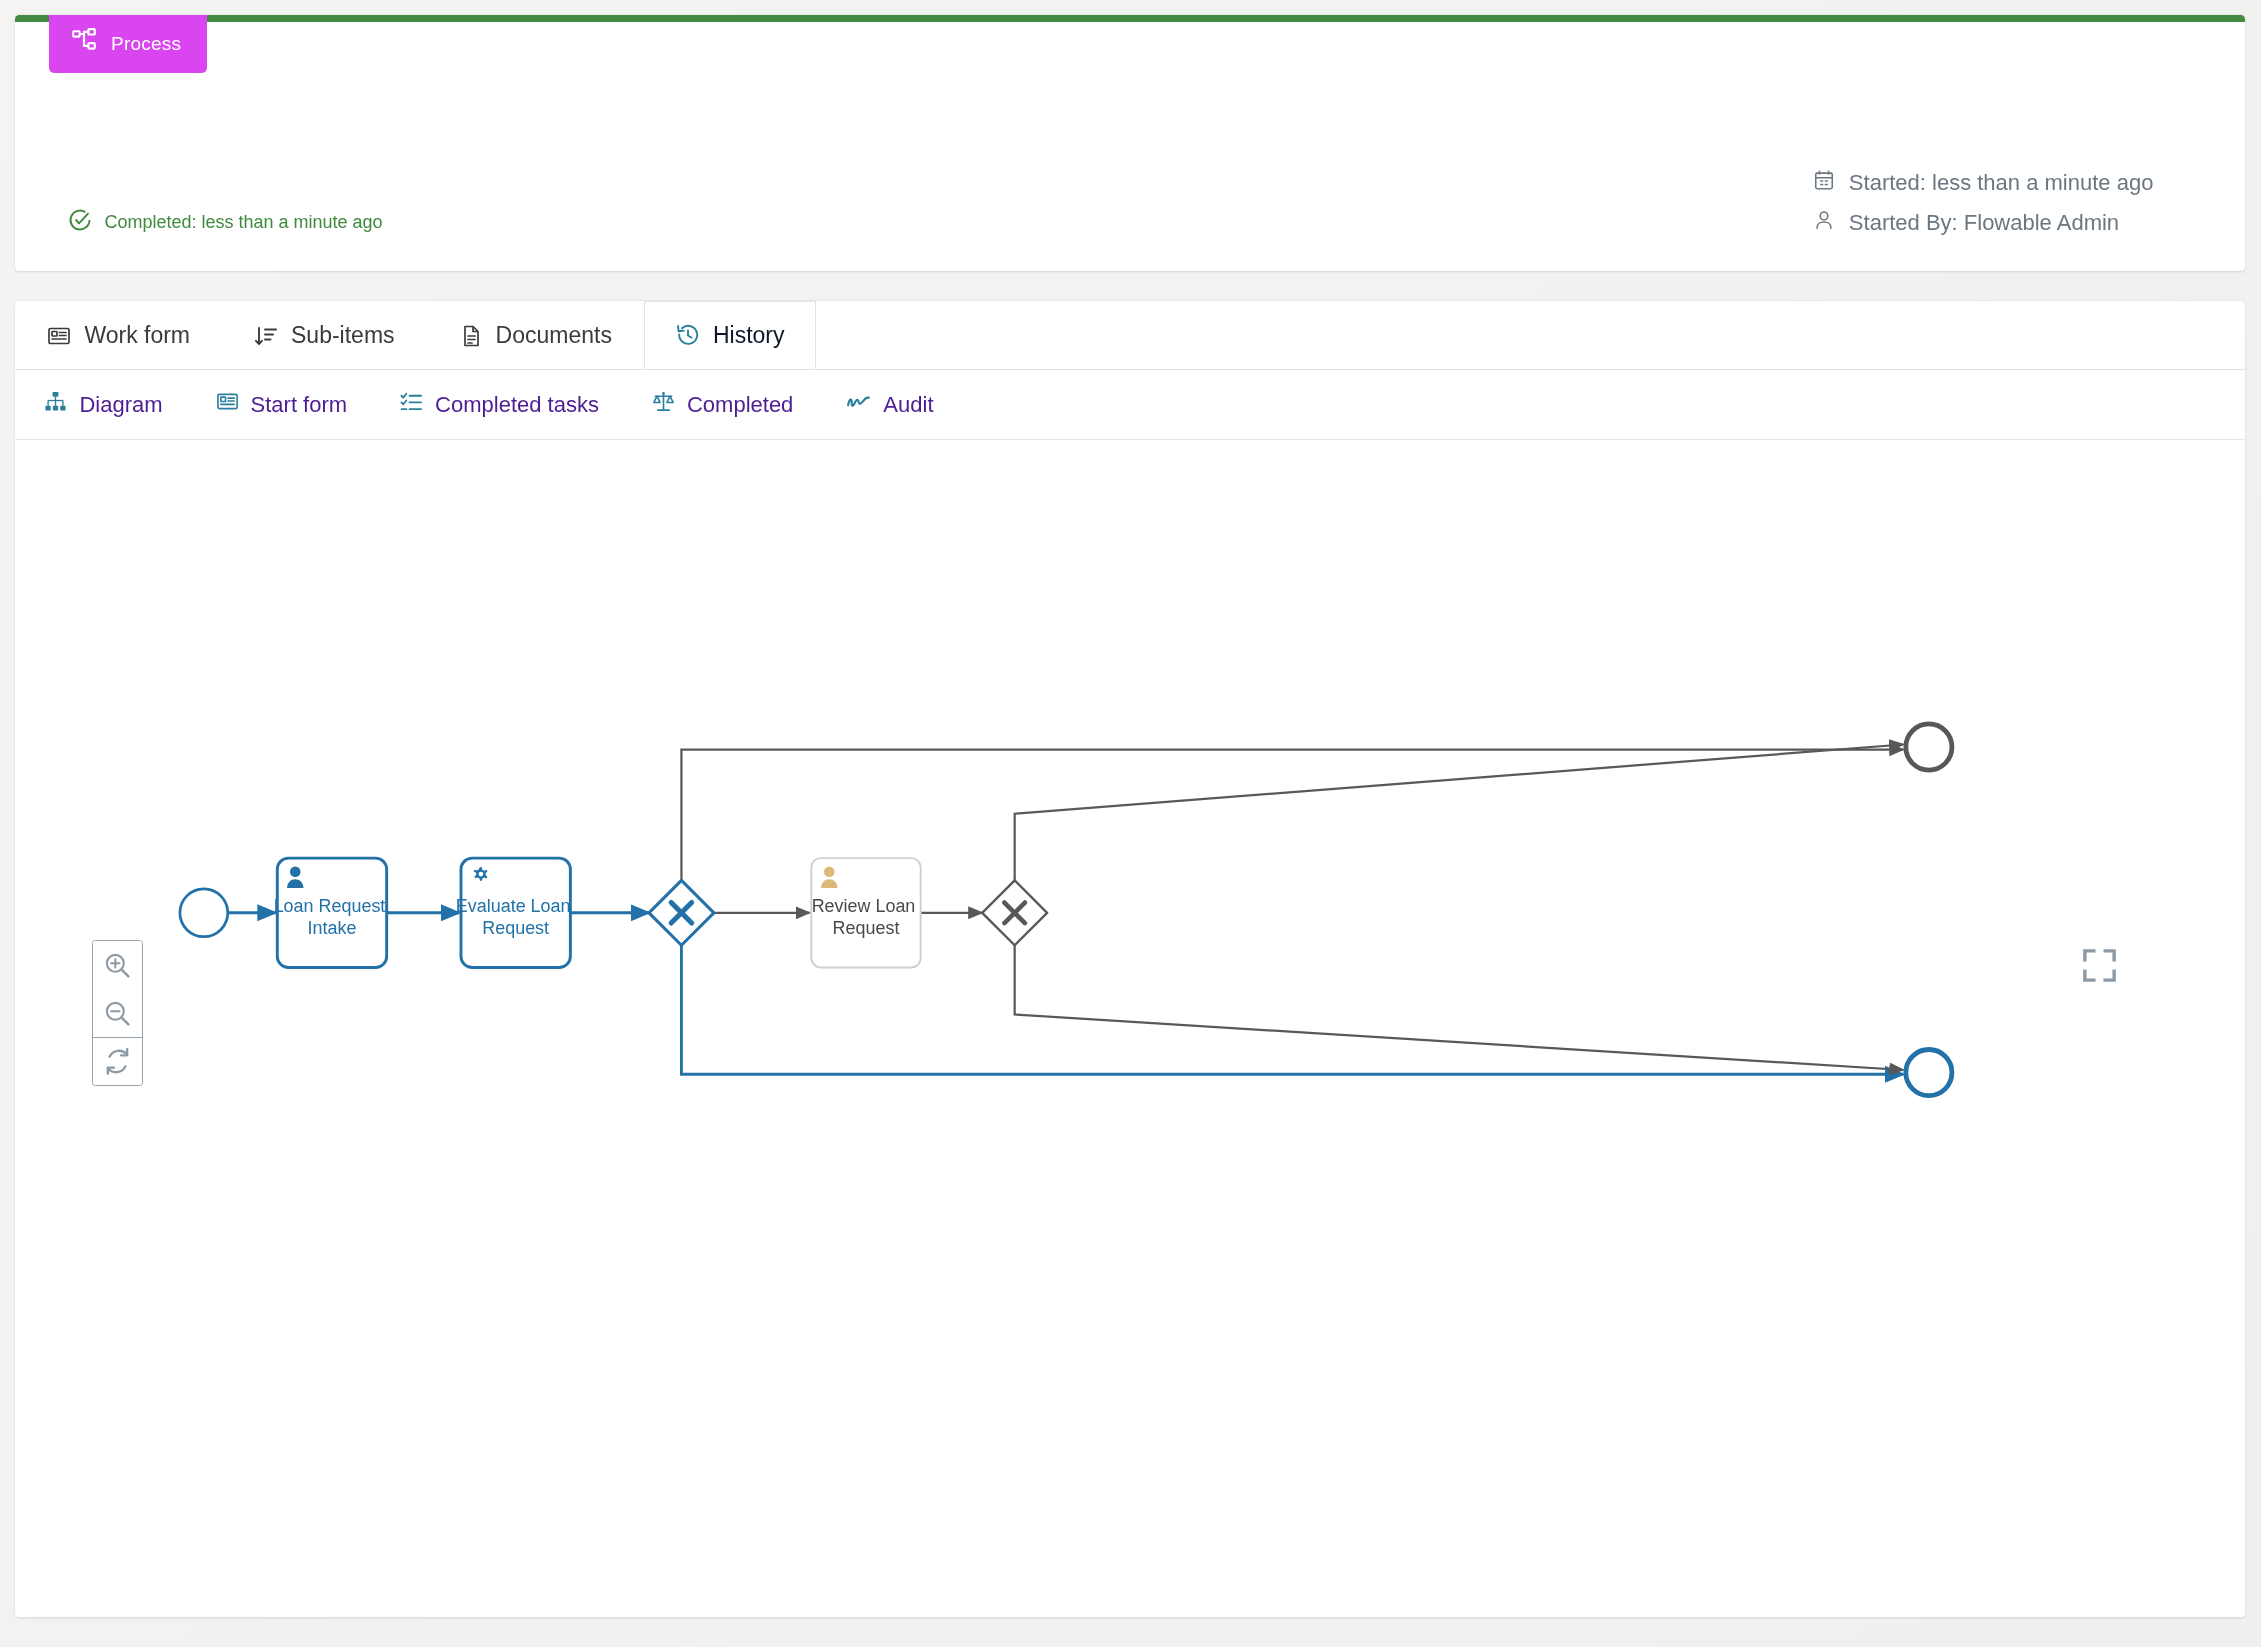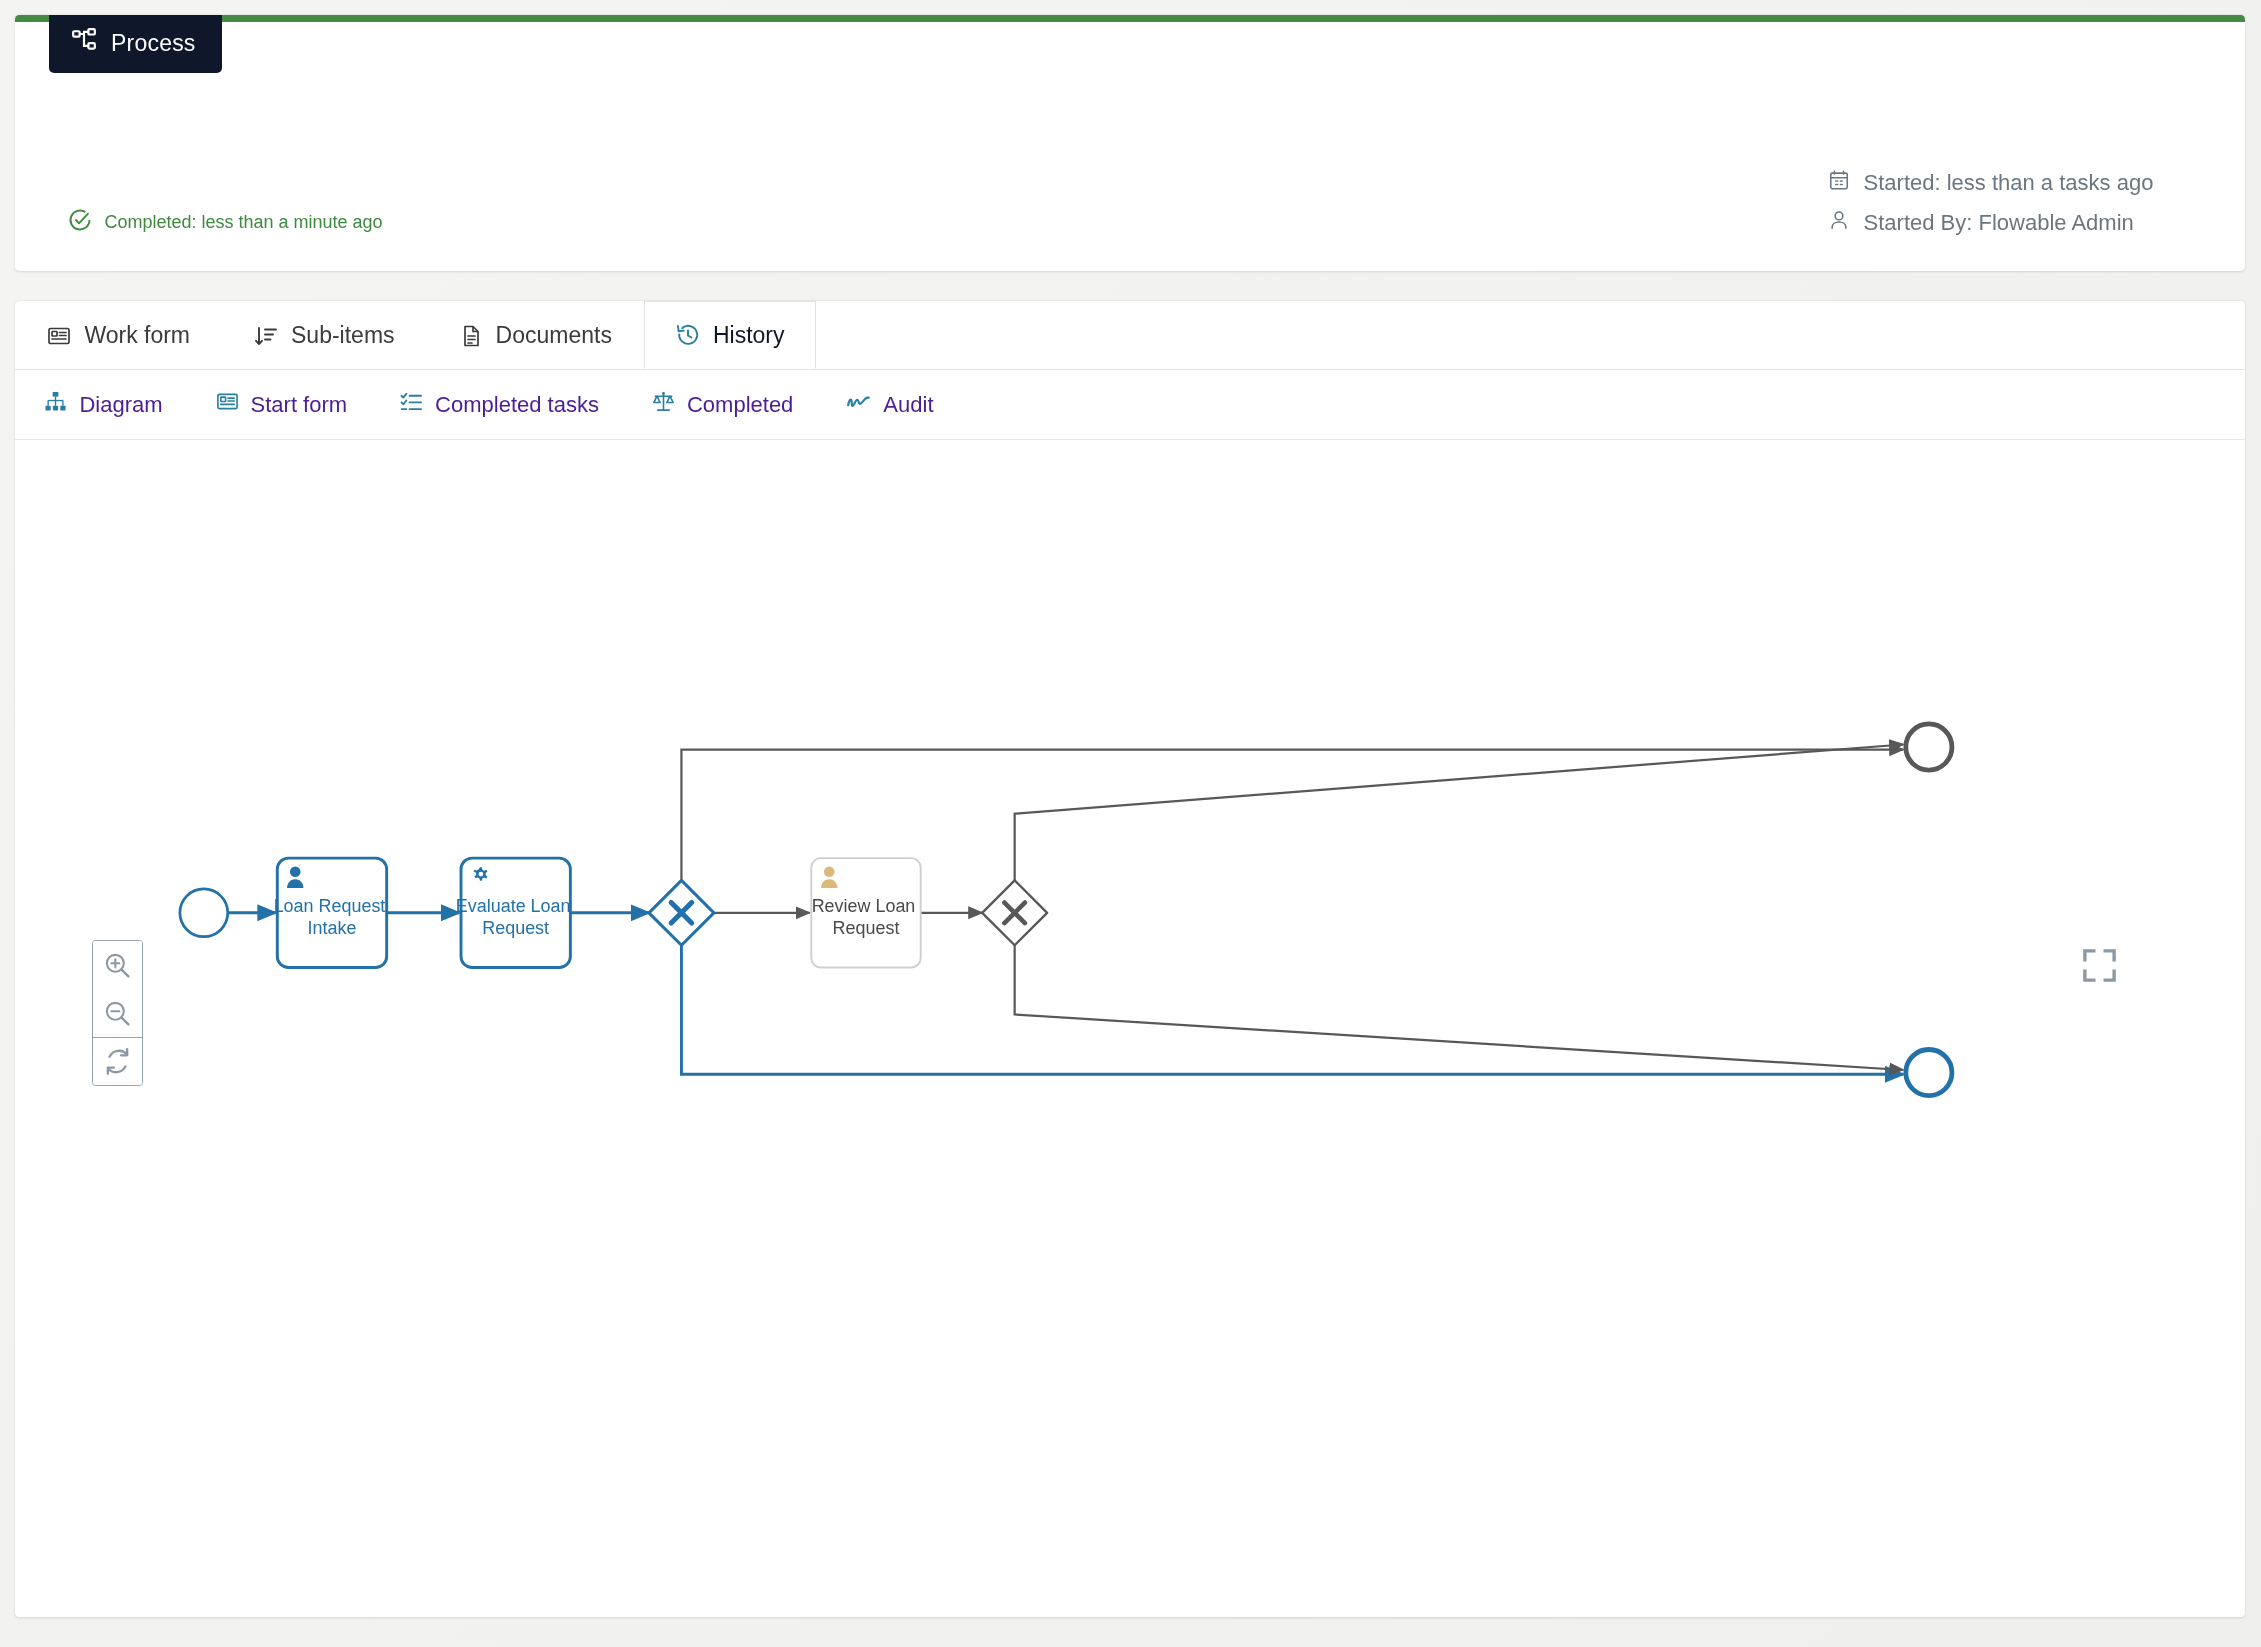--- a/index.html
+++ b/index.html
@@ -24,27 +24,27 @@
     width: 2230px; height: 256px;
     background: #ffffff;
     border-top: 7.7px solid #448a43;
     border-radius: 4.3px;
     box-shadow: 0 0.9px 2.6px rgba(0,0,0,0.13);
   }
   .process-badge {
     position: absolute;
     left: 34px; top: -7.7px;
     height: 58px;
-    background: #0f172a;
+    background: #d946ef;
     border-radius: 0 0 5.1px 5.1px;
     display: flex; align-items: center;
     padding: 0 26px 0 22px;
     gap: 13.7px;
     color: #ffffff;
-    font-size: 23px;
+    font-size: 19px;
   }
   .process-badge .pb-label { letter-spacing: 0.2px; }
 
   .page-title {
     position: absolute;
     left: 53px; top: 92px;
     font-size: 43px;
     font-weight: 400;
     color: #3b3b3b;
     letter-spacing: 0.2px;
@@ -194,21 +194,21 @@
     </div>
 
     <div class="meta-block">
       <div class="meta-row">
         <span>
           <svg width="22" height="22" viewBox="0 0 24 24" fill="none" stroke="#6b7780" stroke-width="1.7">
             <rect x="3" y="4.5" width="18" height="17" rx="1.5"></rect>
             <path d="M3 9.5h18M8.5 13h2M13.5 13h2M8.5 17h2M13.5 17h2M7 2.5v3M17 2.5v3" stroke-linecap="round"></path>
           </svg>
         </span>
-        <span>Started: less than a tasks ago</span>
+        <span>Started: less than a minute ago</span>
       </div>
       <div class="meta-row">
         <span>
           <svg width="22" height="22" viewBox="0 0 24 24" fill="none" stroke="#6b7780" stroke-width="1.7">
             <circle cx="12" cy="7.5" r="4.2"></circle>
             <path d="M4.5 21v-1.2c0-3.4 3.4-5.6 7.5-5.6s7.5 2.2 7.5 5.6V21" stroke-linecap="round"></path>
           </svg>
         </span>
         <span>Started By: Flowable Admin</span>
       </div>

